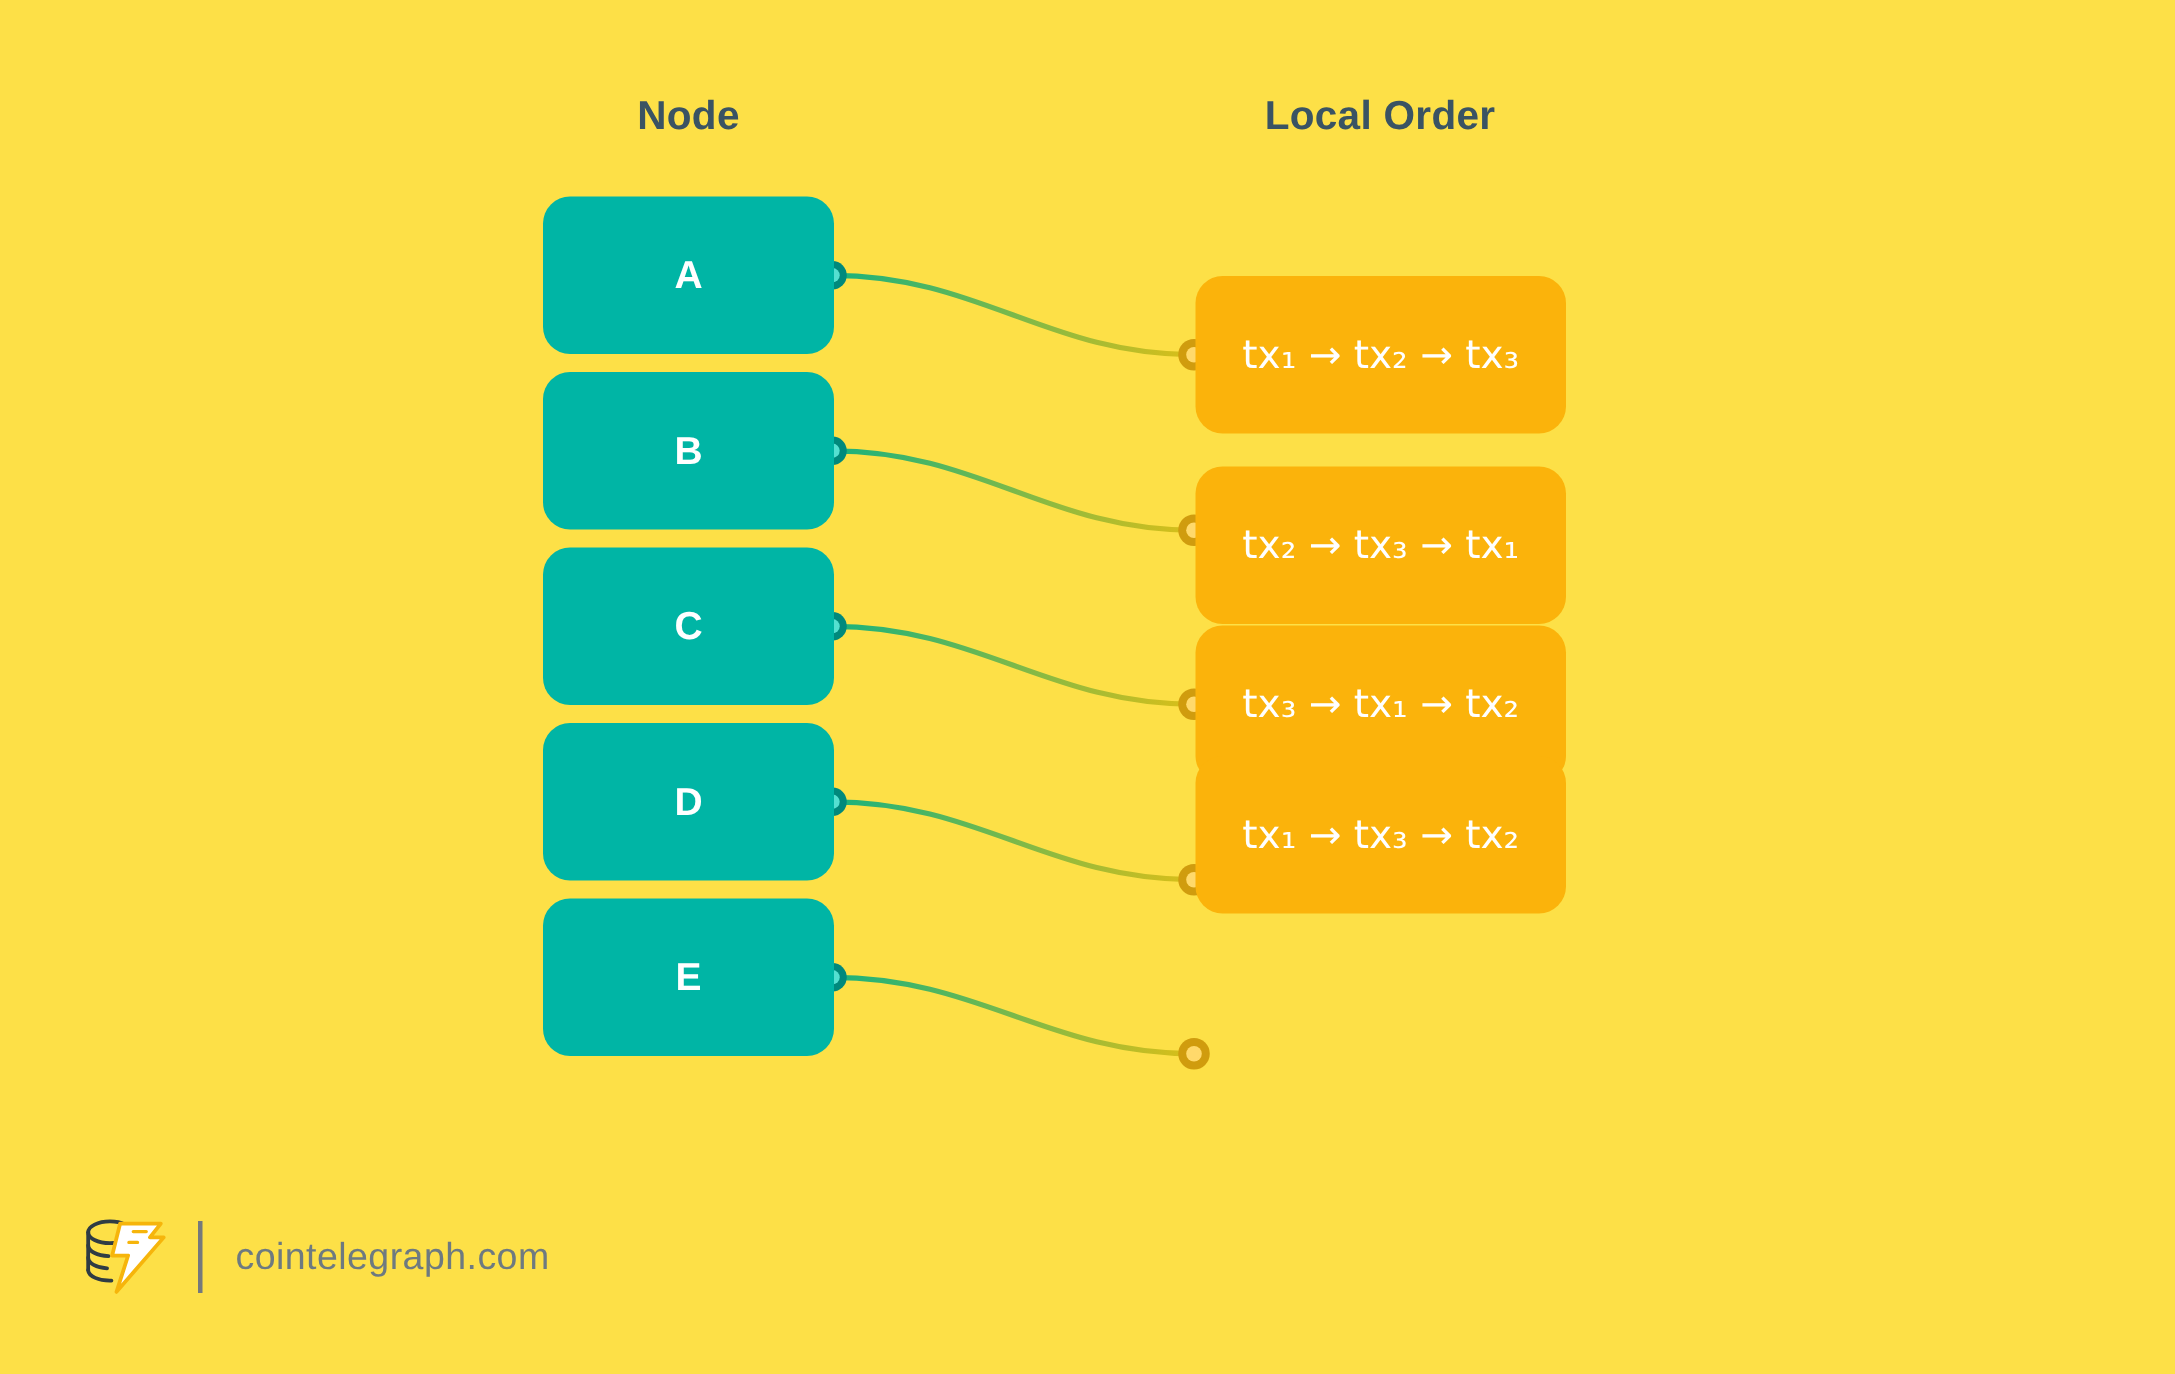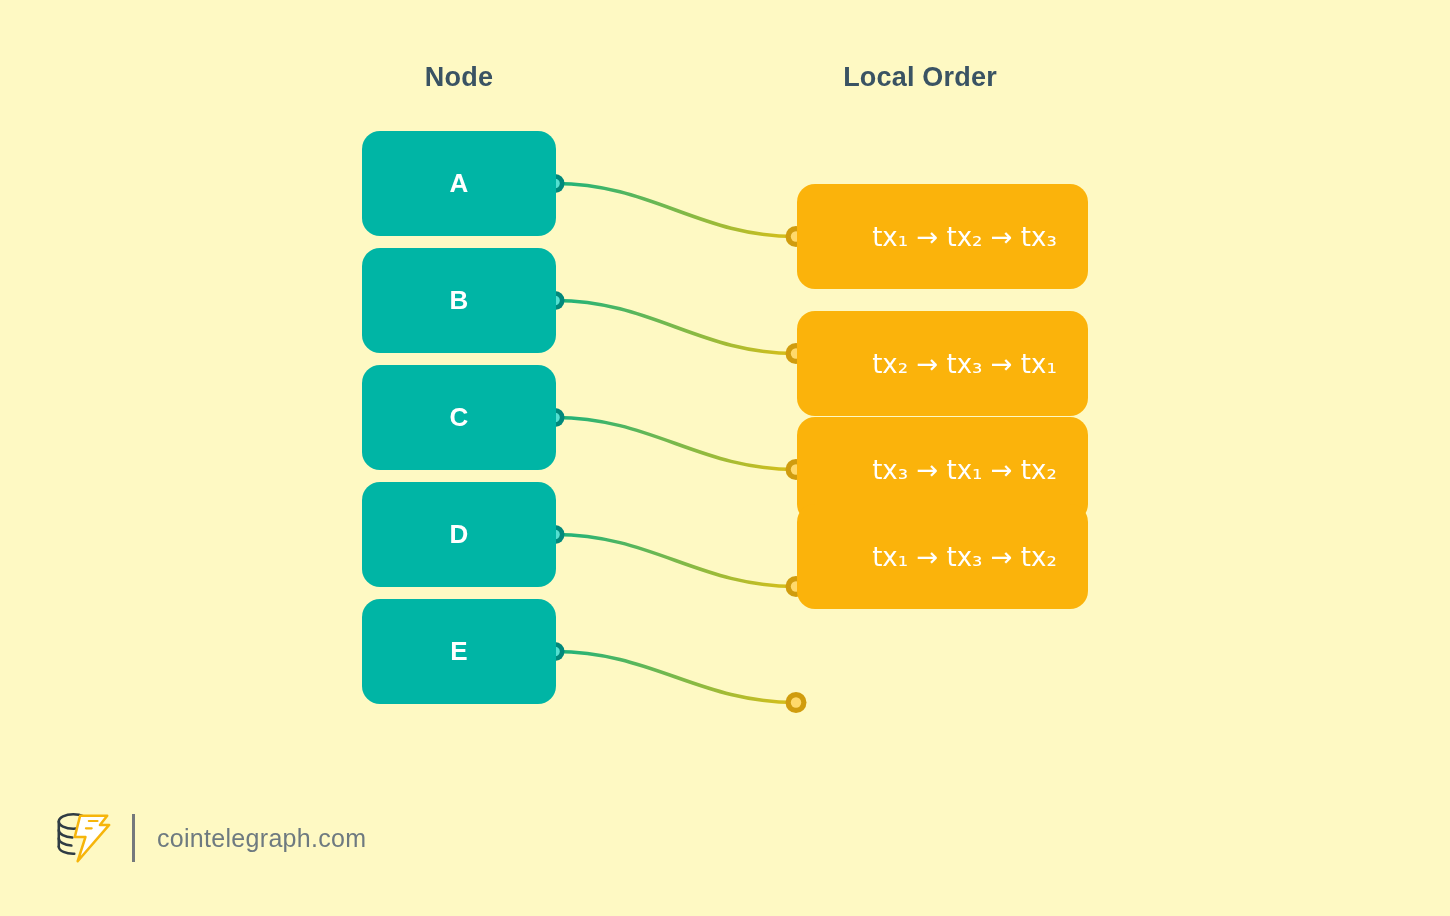--- a/index.html
+++ b/index.html
@@ -8,21 +8,21 @@
     width: 1450px;
     height: 916px;
     background: #ffffff;
     overflow: hidden;
     font-family: "Liberation Sans", sans-serif;
   }
   .canvas {
     position: relative;
     width: 1450px;
     height: 916px;
-    background: #fef9c3;
+    background: #fde047;
   }
   .col-header {
     position: absolute;
     top: 62px;
     font-size: 27px;
     font-weight: bold;
     letter-spacing: 0.2px;
     color: var(--header-text, #3A5363);
     text-align: center;
     width: 300px;
@@ -52,21 +52,20 @@
   .order-box {
     position: absolute;
     left: 797px;
     width: 247px;
     height: 105px;
     background: var(--order-fill, #FBB30B);
     border-radius: 18px;
     display: flex;
     align-items: center;
     justify-content: center;
-    padding-left: 44px;
   }
   .order-box .order-text {
     color: var(--box-text, #ffffff);
     font-size: 26px;
     font-weight: normal;
     font-family: "DejaVu Sans", sans-serif; 
     white-space: nowrap;
   }
 
   svg.wires {

